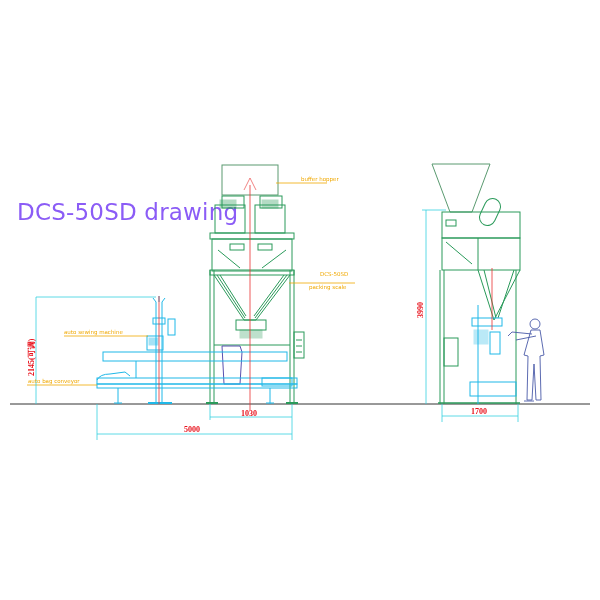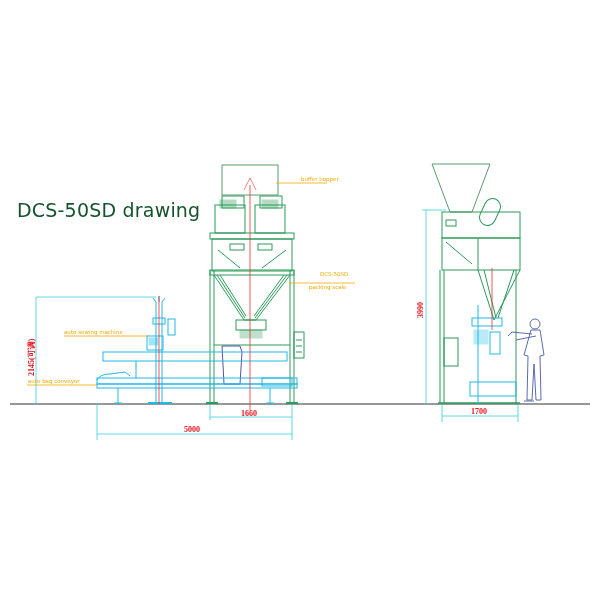--- a/index.html
+++ b/index.html
@@ -1,17 +1,17 @@
 <!DOCTYPE html>
 <html><head>
 <meta charset="utf-8">
 <style>
   html,body{margin:0;padding:0;background:#ffffff;}
   body{width:600px;height:600px;position:relative;overflow:hidden;font-family:"DejaVu Sans",sans-serif;}
-  .title{position:absolute;left:17px;top:199px;font-size:19px;color:#14532d;letter-spacing:0.2px;font-family:"DejaVu Sans",sans-serif;}
+  .title{position:absolute;left:17px;top:199px;font-size:23px;color:#8b5cf6;letter-spacing:0.2px;font-family:"DejaVu Sans",sans-serif;}
   .lbl{position:absolute;font-size:5.5px;color:#f0a800;font-family:"DejaVu Sans",sans-serif;white-space:nowrap;line-height:6px;}
   .dim{position:absolute;font-size:8px;color:#e8101a;font-family:"Liberation Serif",serif;font-weight:bold;white-space:nowrap;}
   .vdim{position:absolute;font-size:8px;color:#e8101a;font-family:"Liberation Serif",serif;font-weight:bold;white-space:nowrap;transform:rotate(-90deg);transform-origin:left top;}
   svg{position:absolute;left:0;top:0;}
 </style>
 </head>
 <body>
 
 <div class="title">DCS-50SD drawing</div>
 
@@ -144,17 +144,17 @@
     <line x1="442" y1="416" x2="518" y2="416"></line>
   </g>
 </svg>
 
 <div class="lbl" style="left:301px;top:176px;">buffer hopper</div>
 <div class="lbl" style="left:320px;top:271px;">DCS-50SD</div>
 <div class="lbl" style="left:309px;top:284px;">packing scale</div>
 <div class="lbl" style="left:64px;top:329px;">auto sewing machine</div>
 <div class="lbl" style="left:28px;top:378px;">auto bag conveyor</div>
 
-<div class="dim" style="left:241px;top:409px;">1660</div>
+<div class="dim" style="left:241px;top:409px;">1030</div>
 <div class="dim" style="left:184px;top:425px;">5000</div>
 <div class="vdim" style="left:26px;top:376px;">2145(可调)</div>
 <div class="vdim" style="left:416px;top:318px;">3990</div>
 <div class="dim" style="left:471px;top:407px;">1700</div>
 
 </body></html>

